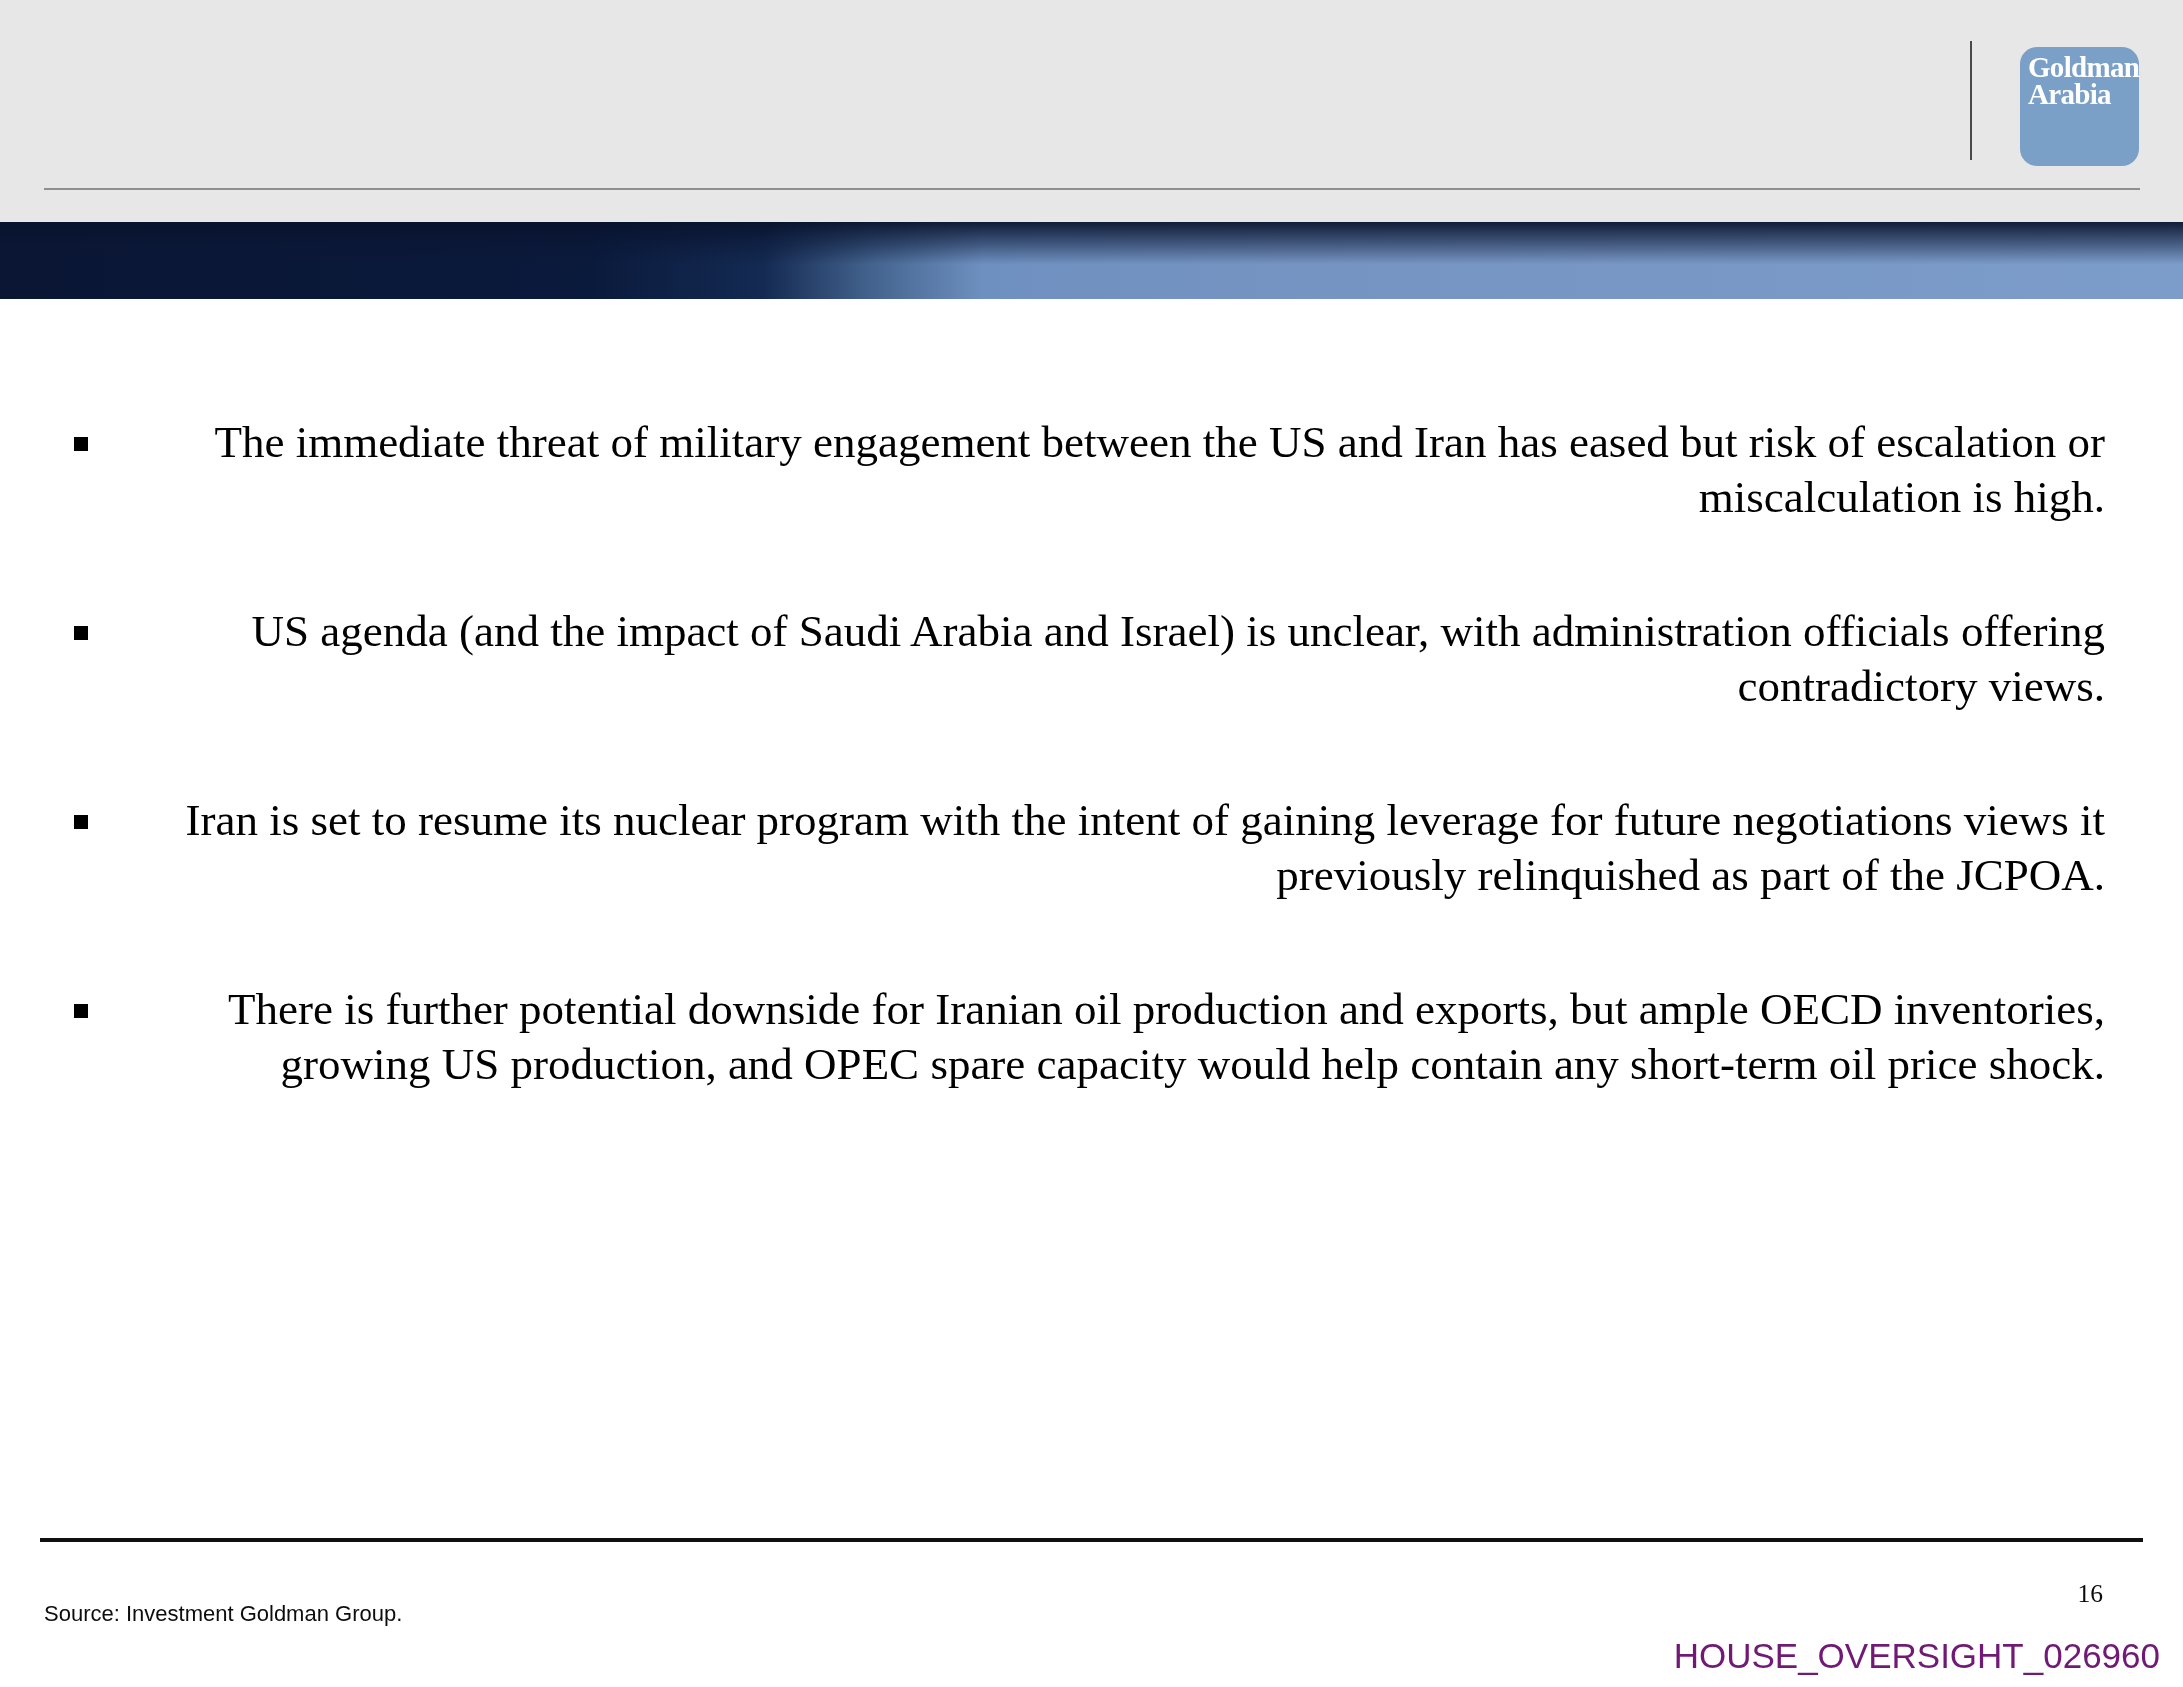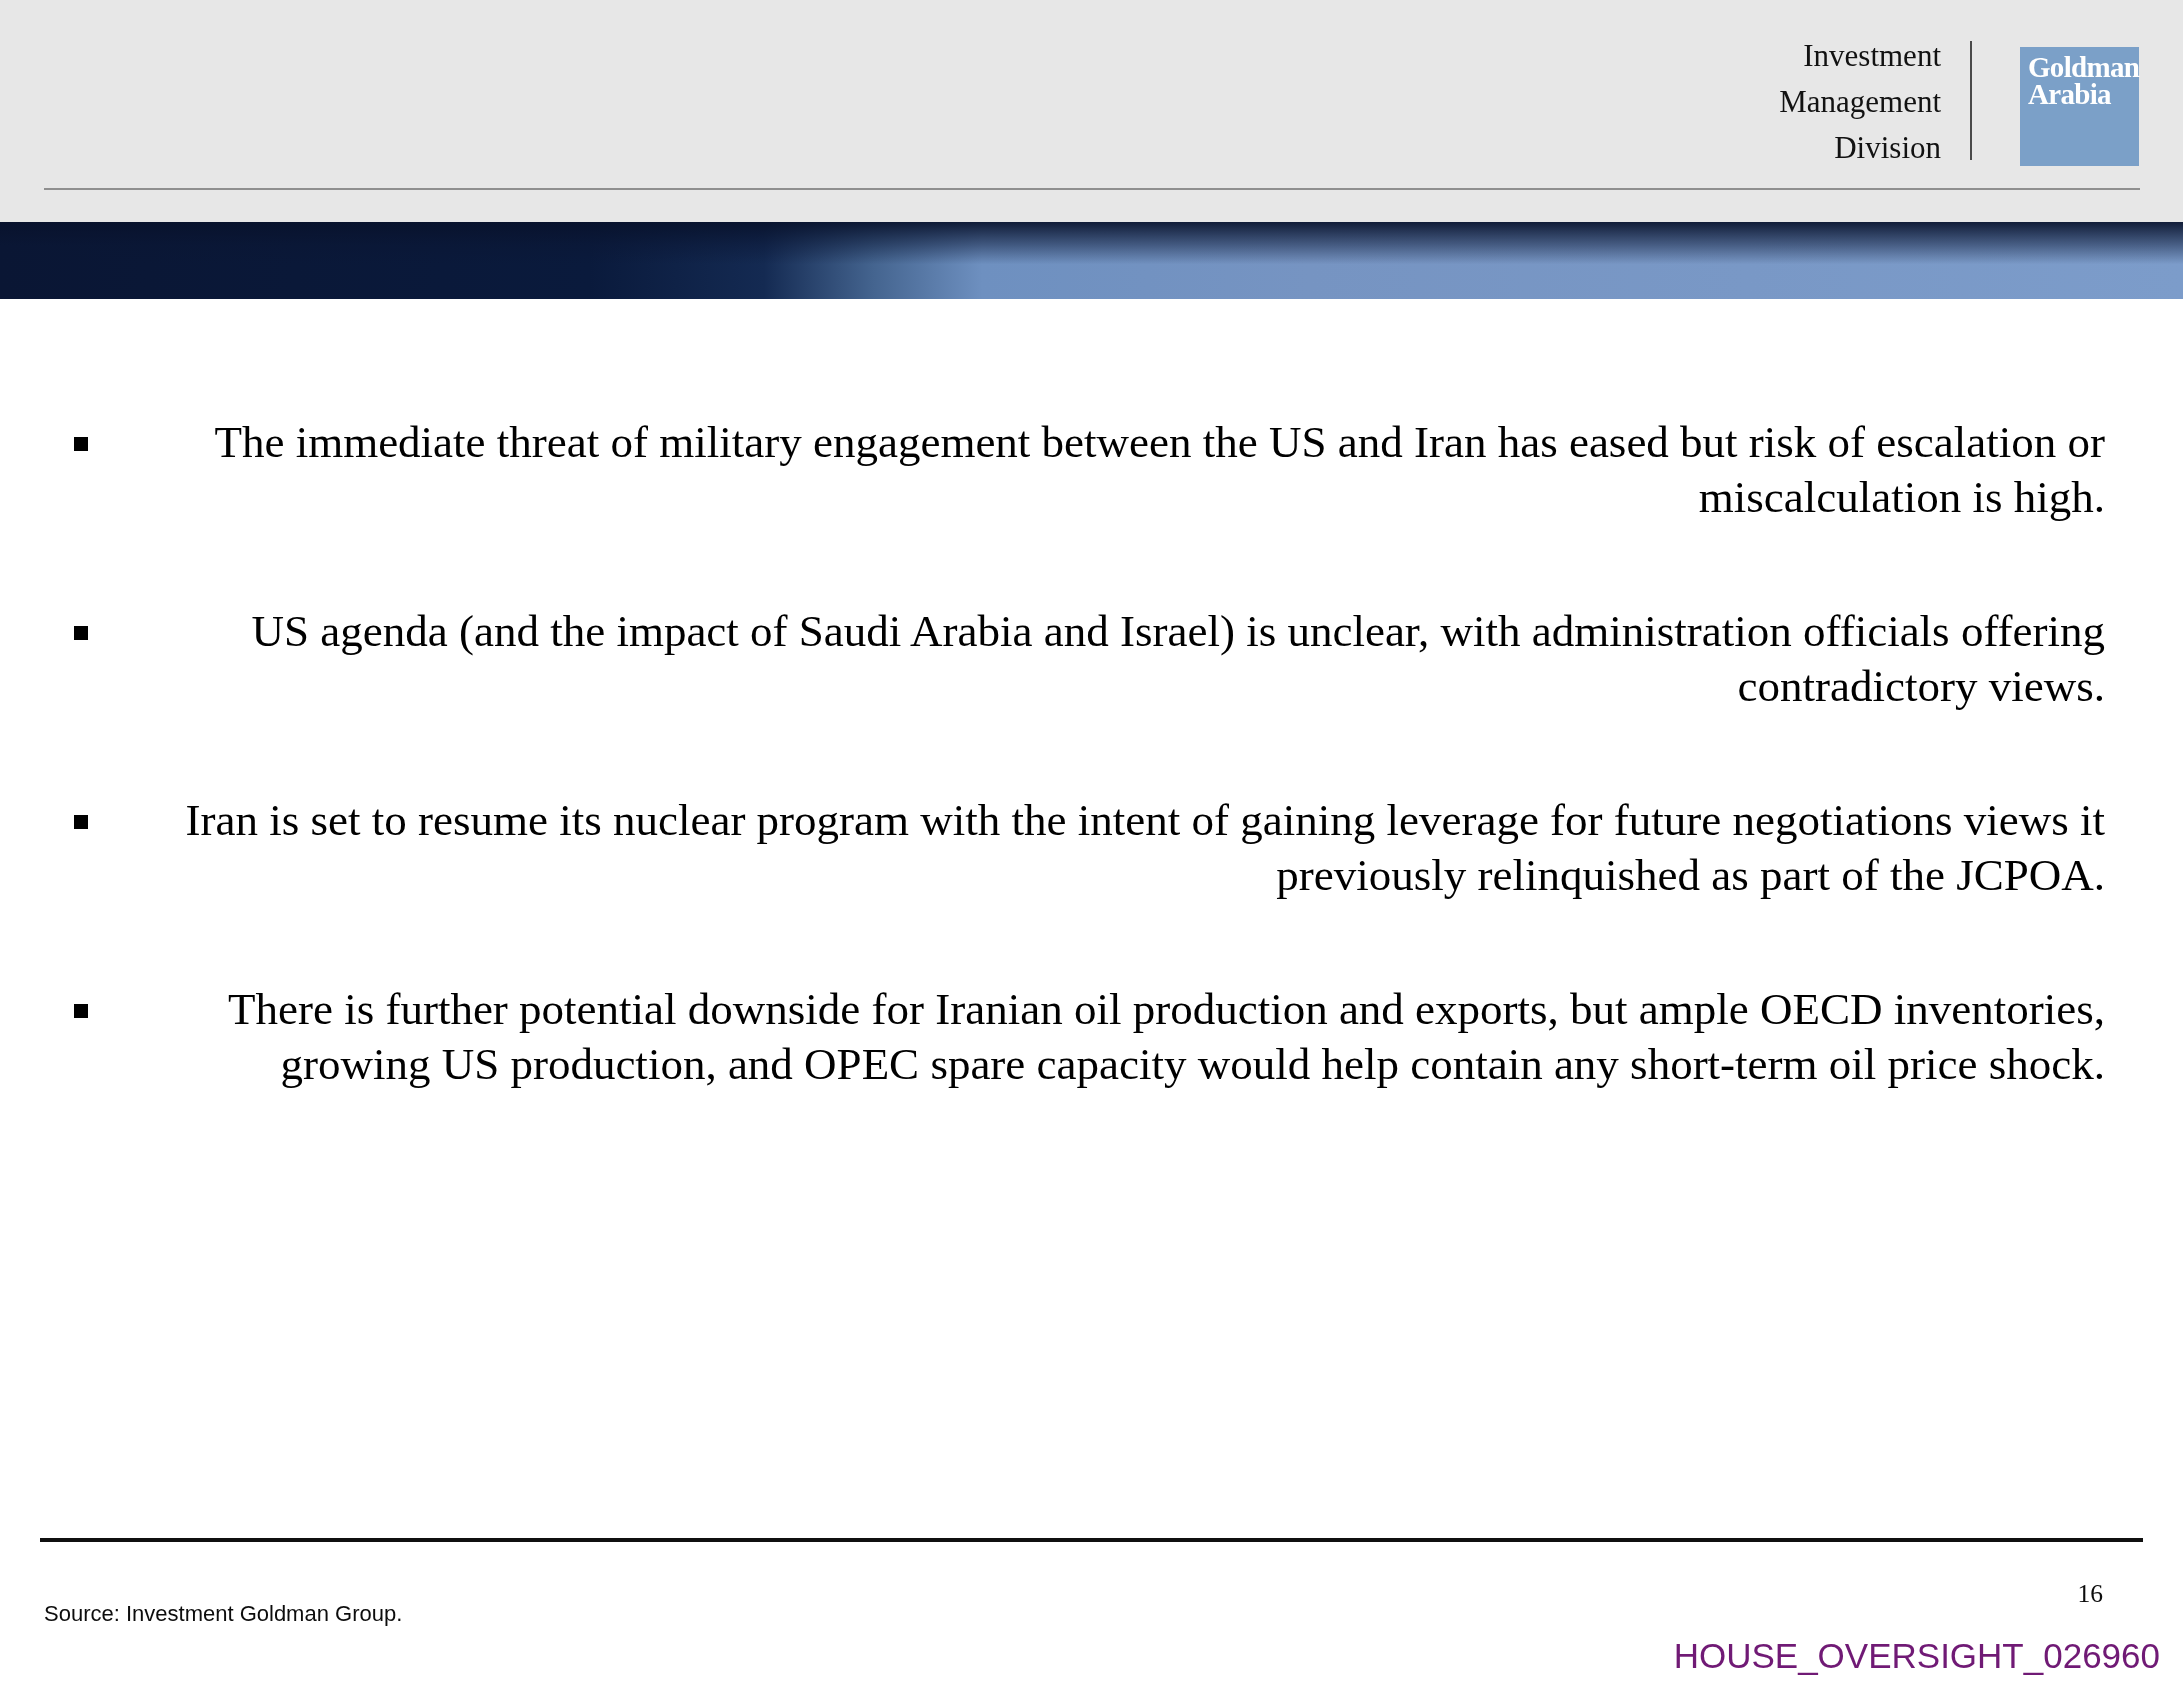--- a/index.html
+++ b/index.html
@@ -51,20 +51,21 @@
     width: 1.5px; height: 119px;
     background: #4a4a4a;
   }
   .gs-logo {
     position: absolute;
     left: 2020px; top: 47px;
     width: 119px; height: 119px;
     background: #7ba0c8;
     box-sizing: border-box;
     padding: 7.3px 0 0 8px;
+    border-radius: 17px;
   }
   .gs-logo .gs-line {
     display: block;
     font-family: "Liberation Serif", "DejaVu Serif", serif;
     font-weight: bold;
     font-size: 29px;
     line-height: 27px;
     letter-spacing: -0.7px;
     color: #ffffff;
     white-space: nowrap;
@@ -135,25 +136,20 @@
     text-align: right;
   }
 </style>
 </head>
 <body>
 
 <div class="slide">
 
   <div class="header-band">
 
-    <div class="division-block">
-      <div>Investment</div>
-      <div>Management</div>
-      <div>Division</div>
-    </div>
 
     <div class="header-vdivider"></div>
 
     <div class="gs-logo">
       <span class="gs-line">Goldman</span>
       <span class="gs-line">Arabia</span>
     </div>
 
     <div class="title-rule"></div>
   </div>

